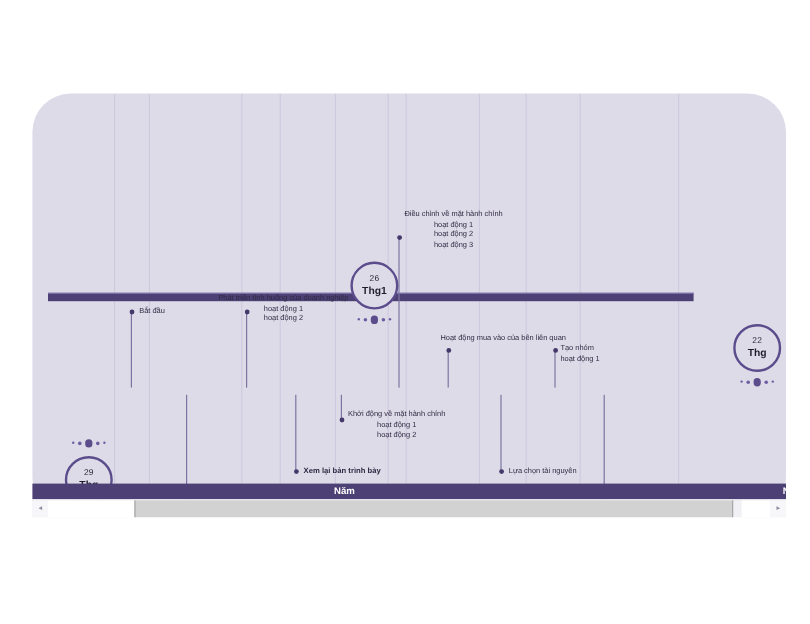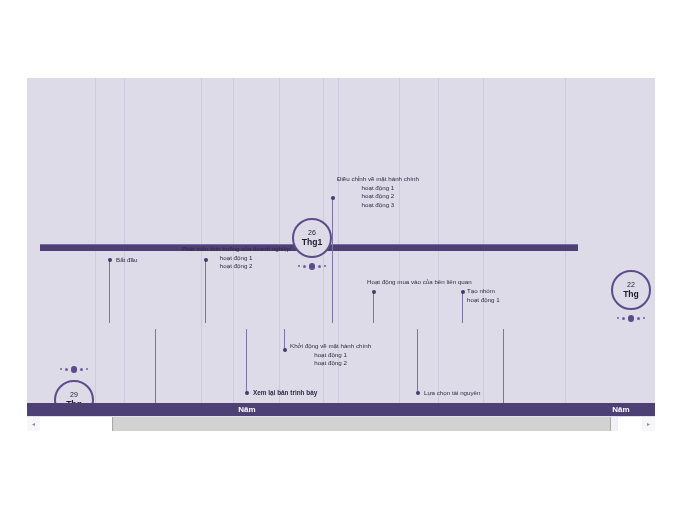--- a/index.html
+++ b/index.html
@@ -24,20 +24,21 @@
 
   
   #canvas {
     position: absolute;
     left: 27px;
     top: 78px;
     width: 628px;
     height: 352px;
     background: #dedbe8;
     overflow: hidden;
+    border-radius: 32px;
   }
 
   
   #spine {
     position: absolute;
     left: 13px;
     top: 166px;
     width: 538px;
     height: 6px;
     background: #4c4074;
@@ -138,20 +139,21 @@
     color: #ffffff;
   }
   .year-cell {
     position: absolute;
     top: 0;
     height: 13px;
     line-height: 13px;
     font-size: 8px;
     font-weight: bold;
     text-align: center;
+    padding-left: 40px;
   }
 
   
   #scrollbar {
     position: absolute;
     left: 27px;
     top: 416px;
     width: 628px;
     height: 14px;
     background: #f1f0f5;

